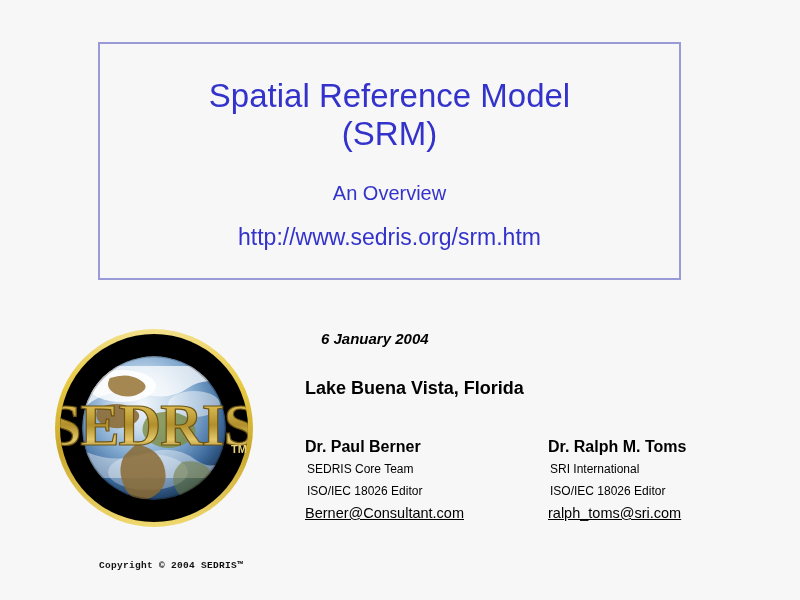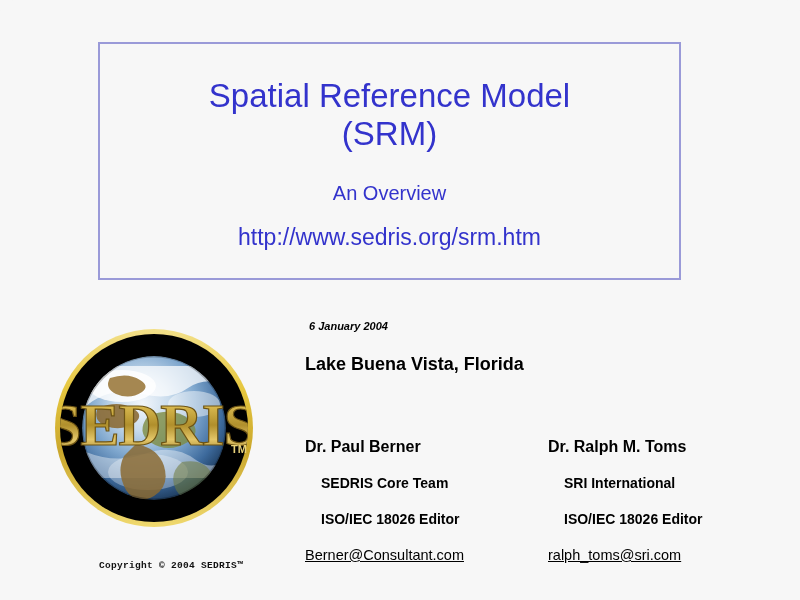--- a/index.html
+++ b/index.html
@@ -62,25 +62,25 @@
 
   
   #event-block {
     position: absolute;
     left: 305px;
     top: 312px;
     width: 340px;
     color: #000;
   }
   #event-date {
-    font-size: 11px;
+    font-size: 15px;
     font-weight: bold;
     font-style: italic;
     line-height: 21px;
-    margin: 4px;
+    margin: 16px;
   }
   #event-location {
     font-size: 18px;
     font-weight: bold;
     line-height: 22px;
     margin: 0;
     padding-top: 12px;
   }
 
   
@@ -97,24 +97,23 @@
     width: 242px;
     color: #000;
   }
   .author-name {
     font-size: 16px;
     font-weight: bold;
     line-height: 20px;
     margin: 0;
   }
   .author-org, .author-role {
-    font-size: 14px;
+    font-size: 12px;
     line-height: 20px;
-    margin: 16px;
-    font-weight: bold;
+    margin: 2px;
   }
   .author-email {
     font-size: 14.5px;
     line-height: 20px;
     margin: 0;
     text-decoration: underline;
   }
 
   
   #copyright {

